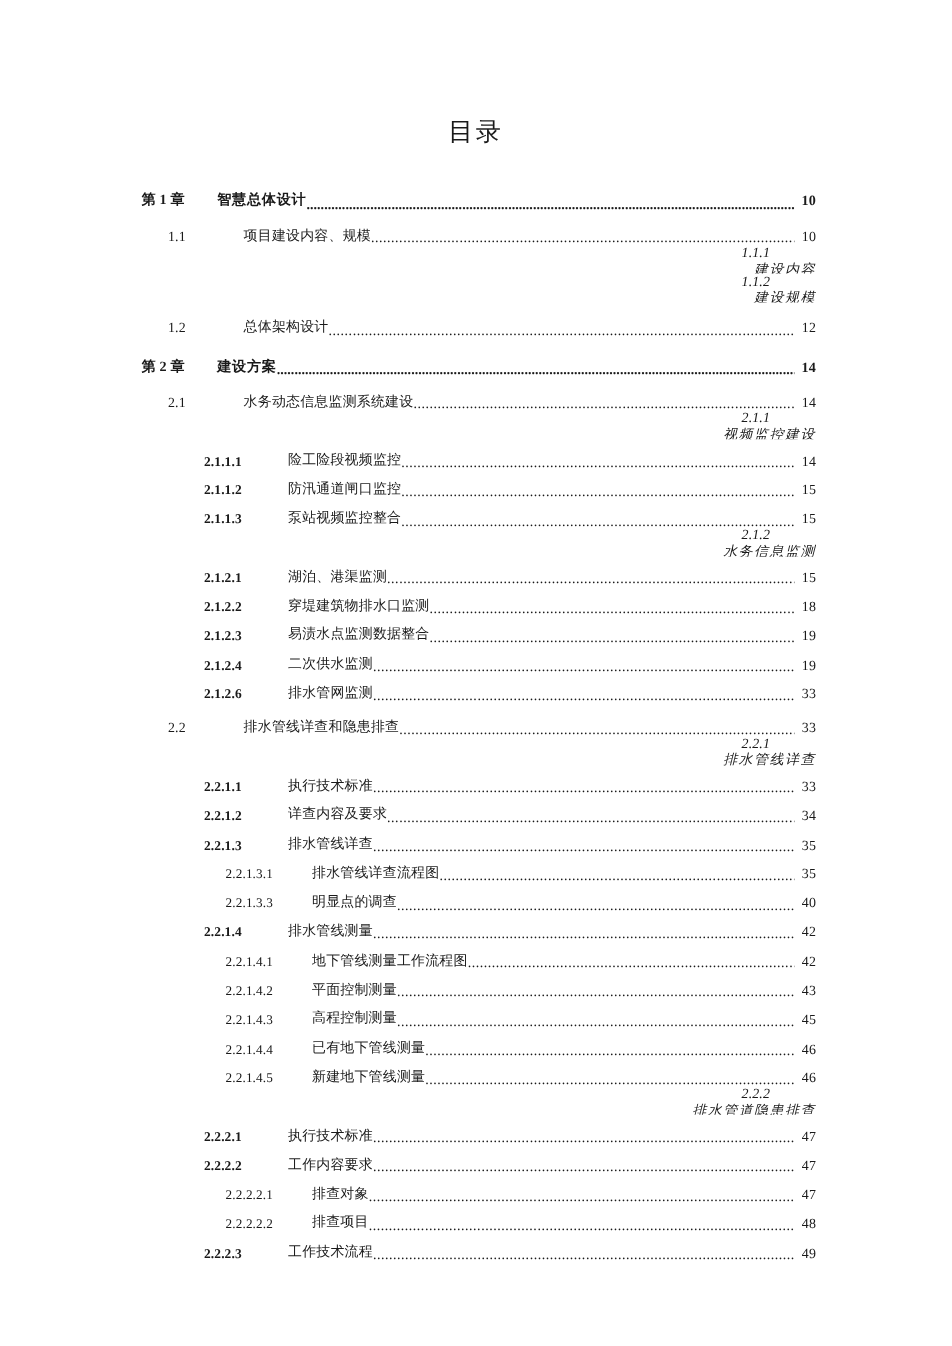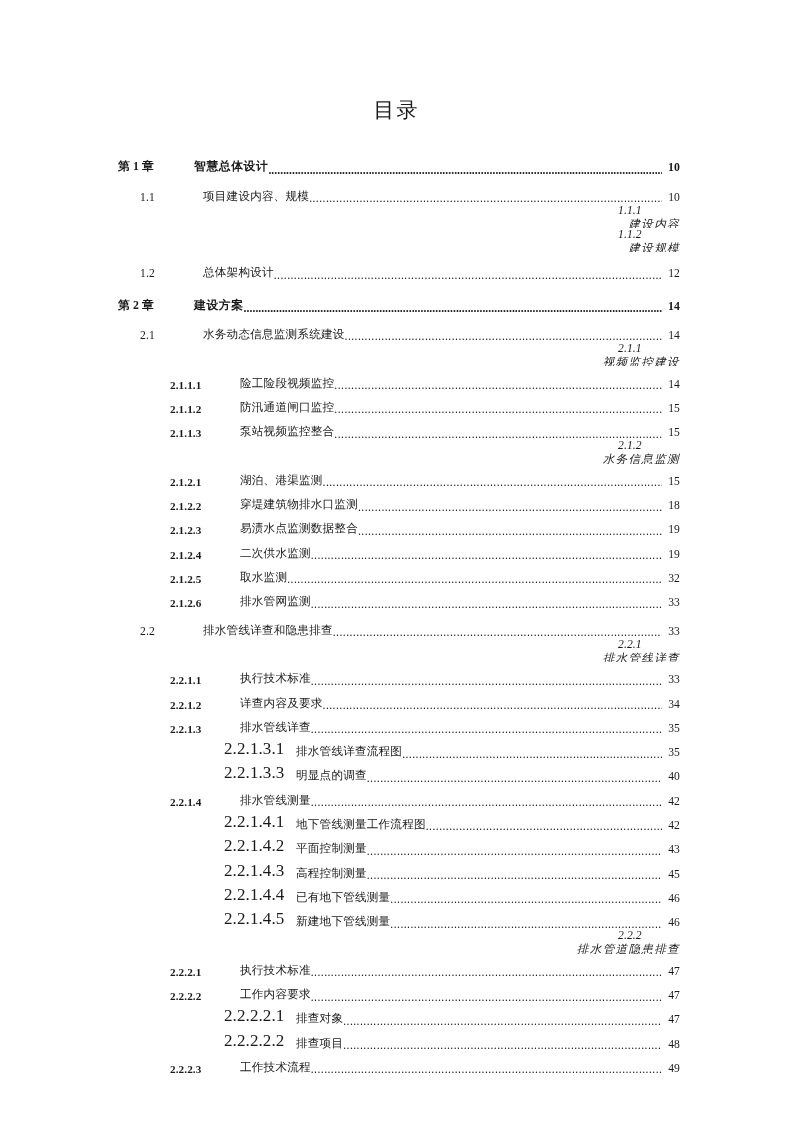--- a/index.html
+++ b/index.html
@@ -94,21 +94,21 @@
     letter-spacing: 0.1px;
   }
 
   
   .lvl1 {
     font-weight: bold;
     margin-top: 9px;
     font-size: 11.8px;
   }
   .lvl1 .num   { width: 63px; }
-  .lvl1 .label { letter-spacing: 0.6px; margin-left: 13px; }
+  .lvl1 .label { letter-spacing: 0.6px; }
   .lvl1 .leader::after { letter-spacing: 0.05px; font-weight: bold; }
   .lvl1 .page  { font-weight: bold; }
 
   
   .lvl2 {
     padding-left: 22px;
     font-weight: normal;
     margin-top: 4px;
   }
   .lvl2 .num   { width: 63px; }
@@ -131,21 +131,21 @@
   }
   .lvl4 .num   { width: 70px; font-weight: bold; font-size: 11.2px; }
   .lvl4 .label { font-weight: normal; }
   .lvl4 .leader::after { letter-spacing: 0.45px; }
   .lvl4 .page  { font-weight: normal; }
 
   
   .lvl5 {
     padding-left: 70px;
   }
-  .lvl5 .num   { width: 72px; font-weight: normal; font-size: 17px; margin-left: 36px; }
+  .lvl5 .num   { width: 72px; font-weight: normal; font-size: 11px; }
   .lvl5 .label { font-weight: normal; }
   .lvl5 .leader::after { letter-spacing: 0.45px; }
   .lvl5 .page  { font-weight: normal; }
 
   .page { min-width: 17px; margin-top: 20px; }
 </style>
 </head>
 <body>
 
 <div id="page">
@@ -243,26 +243,20 @@
         <span class="leader"></span>
         <span class="page">19</span>
       </div>
       <div class="toc-entry lvl4">
         <span class="num">2.1.2.4</span>
         <span class="label">二次供水监测</span>
         <span class="leader"></span>
         <span class="page">19</span>
       </div>
       <div class="toc-entry lvl4">
-        <span class="num">2.1.2.5</span>
-        <span class="label">取水监测</span>
-        <span class="leader"></span>
-        <span class="page">32</span>
-      </div>
-      <div class="toc-entry lvl4">
         <span class="num">2.1.2.6</span>
         <span class="label">排水管网监测</span>
         <span class="leader"></span>
         <span class="page">33</span>
       </div>
       <div class="toc-entry lvl2">
         <span class="num">2.2</span>
         <span class="label">排水管线详查和隐患排查</span>
         <span class="leader"></span>
         <span class="page">33</span>

